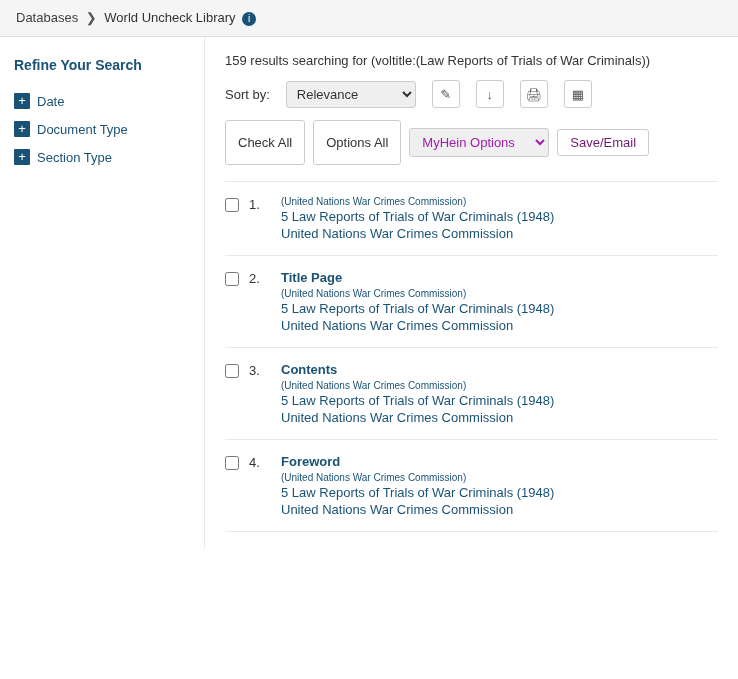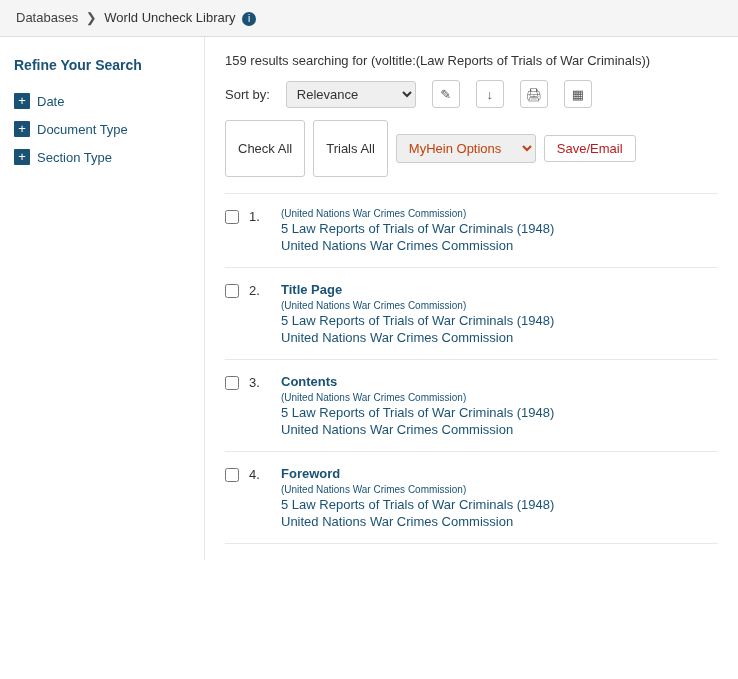--- a/index.html
+++ b/index.html
@@ -124,43 +124,43 @@
     
     .action-bar {
       display: flex;
       align-items: center;
       gap: 8px;
       margin-bottom: 16px;
     }
     .action-btn {
       border: 1px solid #ccc;
       background: #fff;
-      padding: 20px 12px;
+      padding: 14px 12px;
       font-size: 13px;
       border-radius: 3px;
       cursor: pointer;
       color: #333;
     }
     .myhein-select {
       border: 1px solid #ccc;
       padding: 5px 8px;
       font-size: 13px;
       border-radius: 3px;
       min-width: 140px;
-      color: #c2410c;
+      color: #a21caf;
       cursor: pointer;
     }
     .save-btn {
       border: 1px solid #ccc;
       background: #fff;
       padding: 5px 12px;
       font-size: 13px;
       border-radius: 3px;
       cursor: pointer;
-      color: #b91c1c;
+      color: #701a75;
     }
 
     
     .result-item {
       display: flex;
       align-items: flex-start;
       padding: 14px 0;
       border-top: 1px solid #e8e8e8;
       gap: 10px;
     }
@@ -244,21 +244,21 @@
         <option>Title</option>
       </select>
       <button class="icon-btn" title="Edit">✎</button>
       <button class="icon-btn" title="Sort Order">↓</button>
       <button class="icon-btn" title="Print">🖨</button>
       <button class="icon-btn" title="Grid View">▦</button>
     </div>
 
     <div class="action-bar">
       <button class="action-btn">Check All</button>
-      <button class="action-btn">Trials All</button>
+      <button class="action-btn">Options All</button>
       <select class="myhein-select">
         <option>MyHein Options</option>
       </select>
       <button class="save-btn">Save/Email</button>
     </div>
 
     <div id="results-list">
         <div class="result-item">
     <input type="checkbox" class="result-checkbox" style="">
     <span class="result-num">1.</span>

